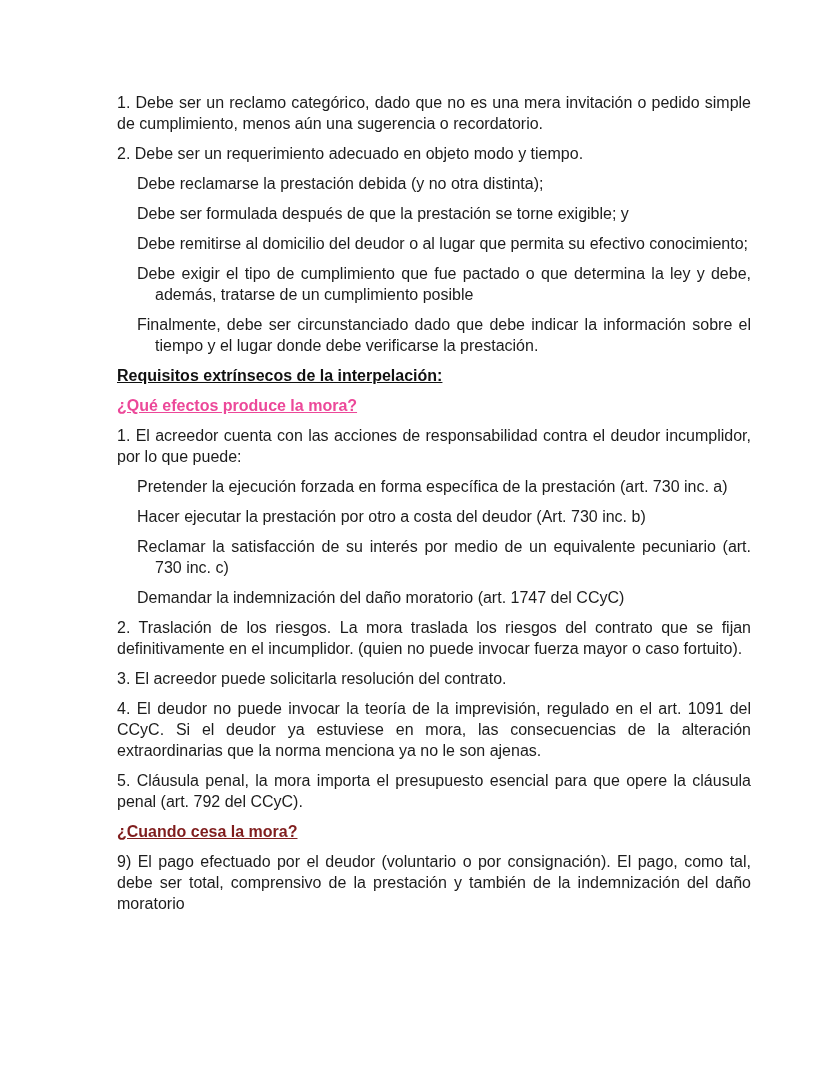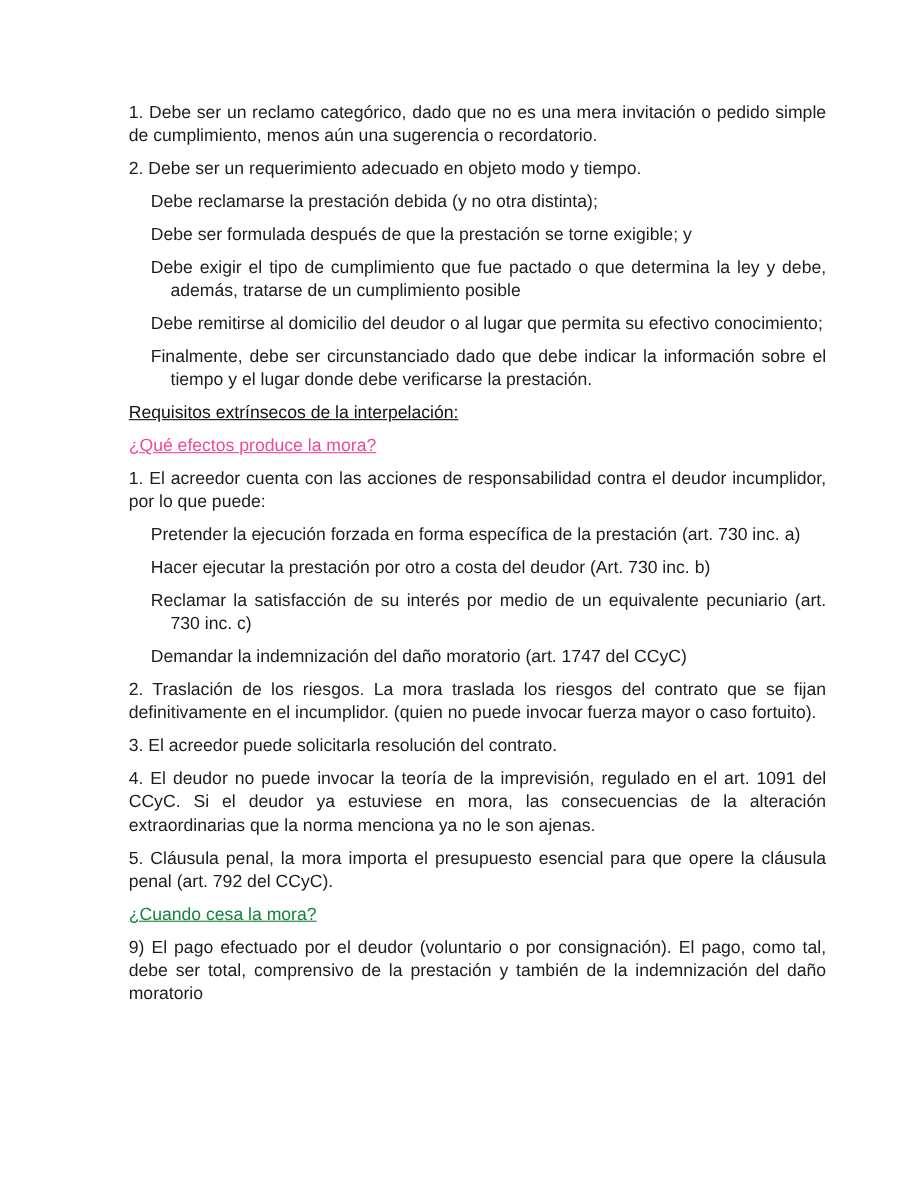--- a/index.html
+++ b/index.html
@@ -29,45 +29,45 @@
   .indent {
     margin: 0 0 9px 0;
     text-align: justify;
     padding-left: 38px;
     text-indent: -18px;
   }
   .heading {
     margin: 0 0 9px 0;
     font-size: 16px;
     line-height: 21px;
-    font-weight: normal;
+    font-weight: bold;
     text-decoration: underline;
     text-align: left;
     color: #111111;
   }
 </style>
 </head>
 <body>
 
 <div class="page" style="background: rgb(255, 255, 255); color: rgb(28, 28, 28);">
   <div class="doc-body">
       <p class="paragraph">1. Debe ser un reclamo categórico, dado que no es una mera invitación o pedido simple de cumplimiento, menos aún una sugerencia o recordatorio.</p>
       <p class="paragraph">2. Debe ser un requerimiento adecuado en objeto modo y tiempo.</p>
       <p class="indent">Debe reclamarse la prestación debida (y no otra distinta);</p>
       <p class="indent">Debe ser formulada después de que la prestación se torne exigible; y</p>
+      <p class="indent">Debe remitirse al domicilio del deudor o al lugar que permita su efectivo conocimiento;</p>
       <p class="indent">Debe exigir el tipo de cumplimiento que fue pactado o que determina la ley y debe, además, tratarse de un cumplimiento posible</p>
-      <p class="indent">Debe remitirse al domicilio del deudor o al lugar que permita su efectivo conocimiento;</p>
       <p class="indent">Finalmente, debe ser circunstanciado dado que debe indicar la información sobre el tiempo y el lugar donde debe verificarse la prestación.</p>
       <h2 class="heading" style="color: rgb(17, 17, 17);">Requisitos extrínsecos de la interpelación:</h2>
       <h2 class="heading" style="color: #ec4899;">¿Qué efectos produce la mora?</h2>
       <p class="paragraph">1. El acreedor cuenta con las acciones de responsabilidad contra el deudor incumplidor, por lo que puede:</p>
       <p class="indent">Pretender la ejecución forzada en forma específica de la prestación (art. 730 inc. a)</p>
       <p class="indent">Hacer ejecutar la prestación por otro a costa del deudor (Art. 730 inc. b)</p>
       <p class="indent">Reclamar la satisfacción de su interés por medio de un equivalente  pecuniario (art. 730 inc. c)</p>
       <p class="indent">Demandar la indemnización del daño moratorio (art. 1747 del CCyC)</p>
       <p class="paragraph">2. Traslación de los riesgos. La mora traslada los riesgos del contrato que se fijan definitivamente en el incumplidor. (quien no puede invocar fuerza mayor o caso fortuito).</p>
       <p class="paragraph">3. El acreedor puede solicitarla resolución del contrato.</p>
       <p class="paragraph">4. El deudor no puede invocar la teoría de la imprevisión, regulado en el art. 1091 del CCyC. Si el deudor ya estuviese en mora, las consecuencias de la alteración extraordinarias que la norma menciona ya no le son ajenas.</p>
       <p class="paragraph">5. Cláusula penal, la mora importa el presupuesto esencial para que opere la cláusula penal (art. 792 del CCyC).</p>
-      <h2 class="heading" style="color: #15803d;">¿Cuando cesa la mora?</h2>
+      <h2 class="heading" style="color: #7f1d1d;">¿Cuando cesa la mora?</h2>
       <p class="paragraph">9) El pago efectuado por el deudor (voluntario o por consignación). El pago, como tal, debe ser total, comprensivo de la prestación y también de la indemnización del daño moratorio</p>
     </div>
 </div>
 
 </body></html>

